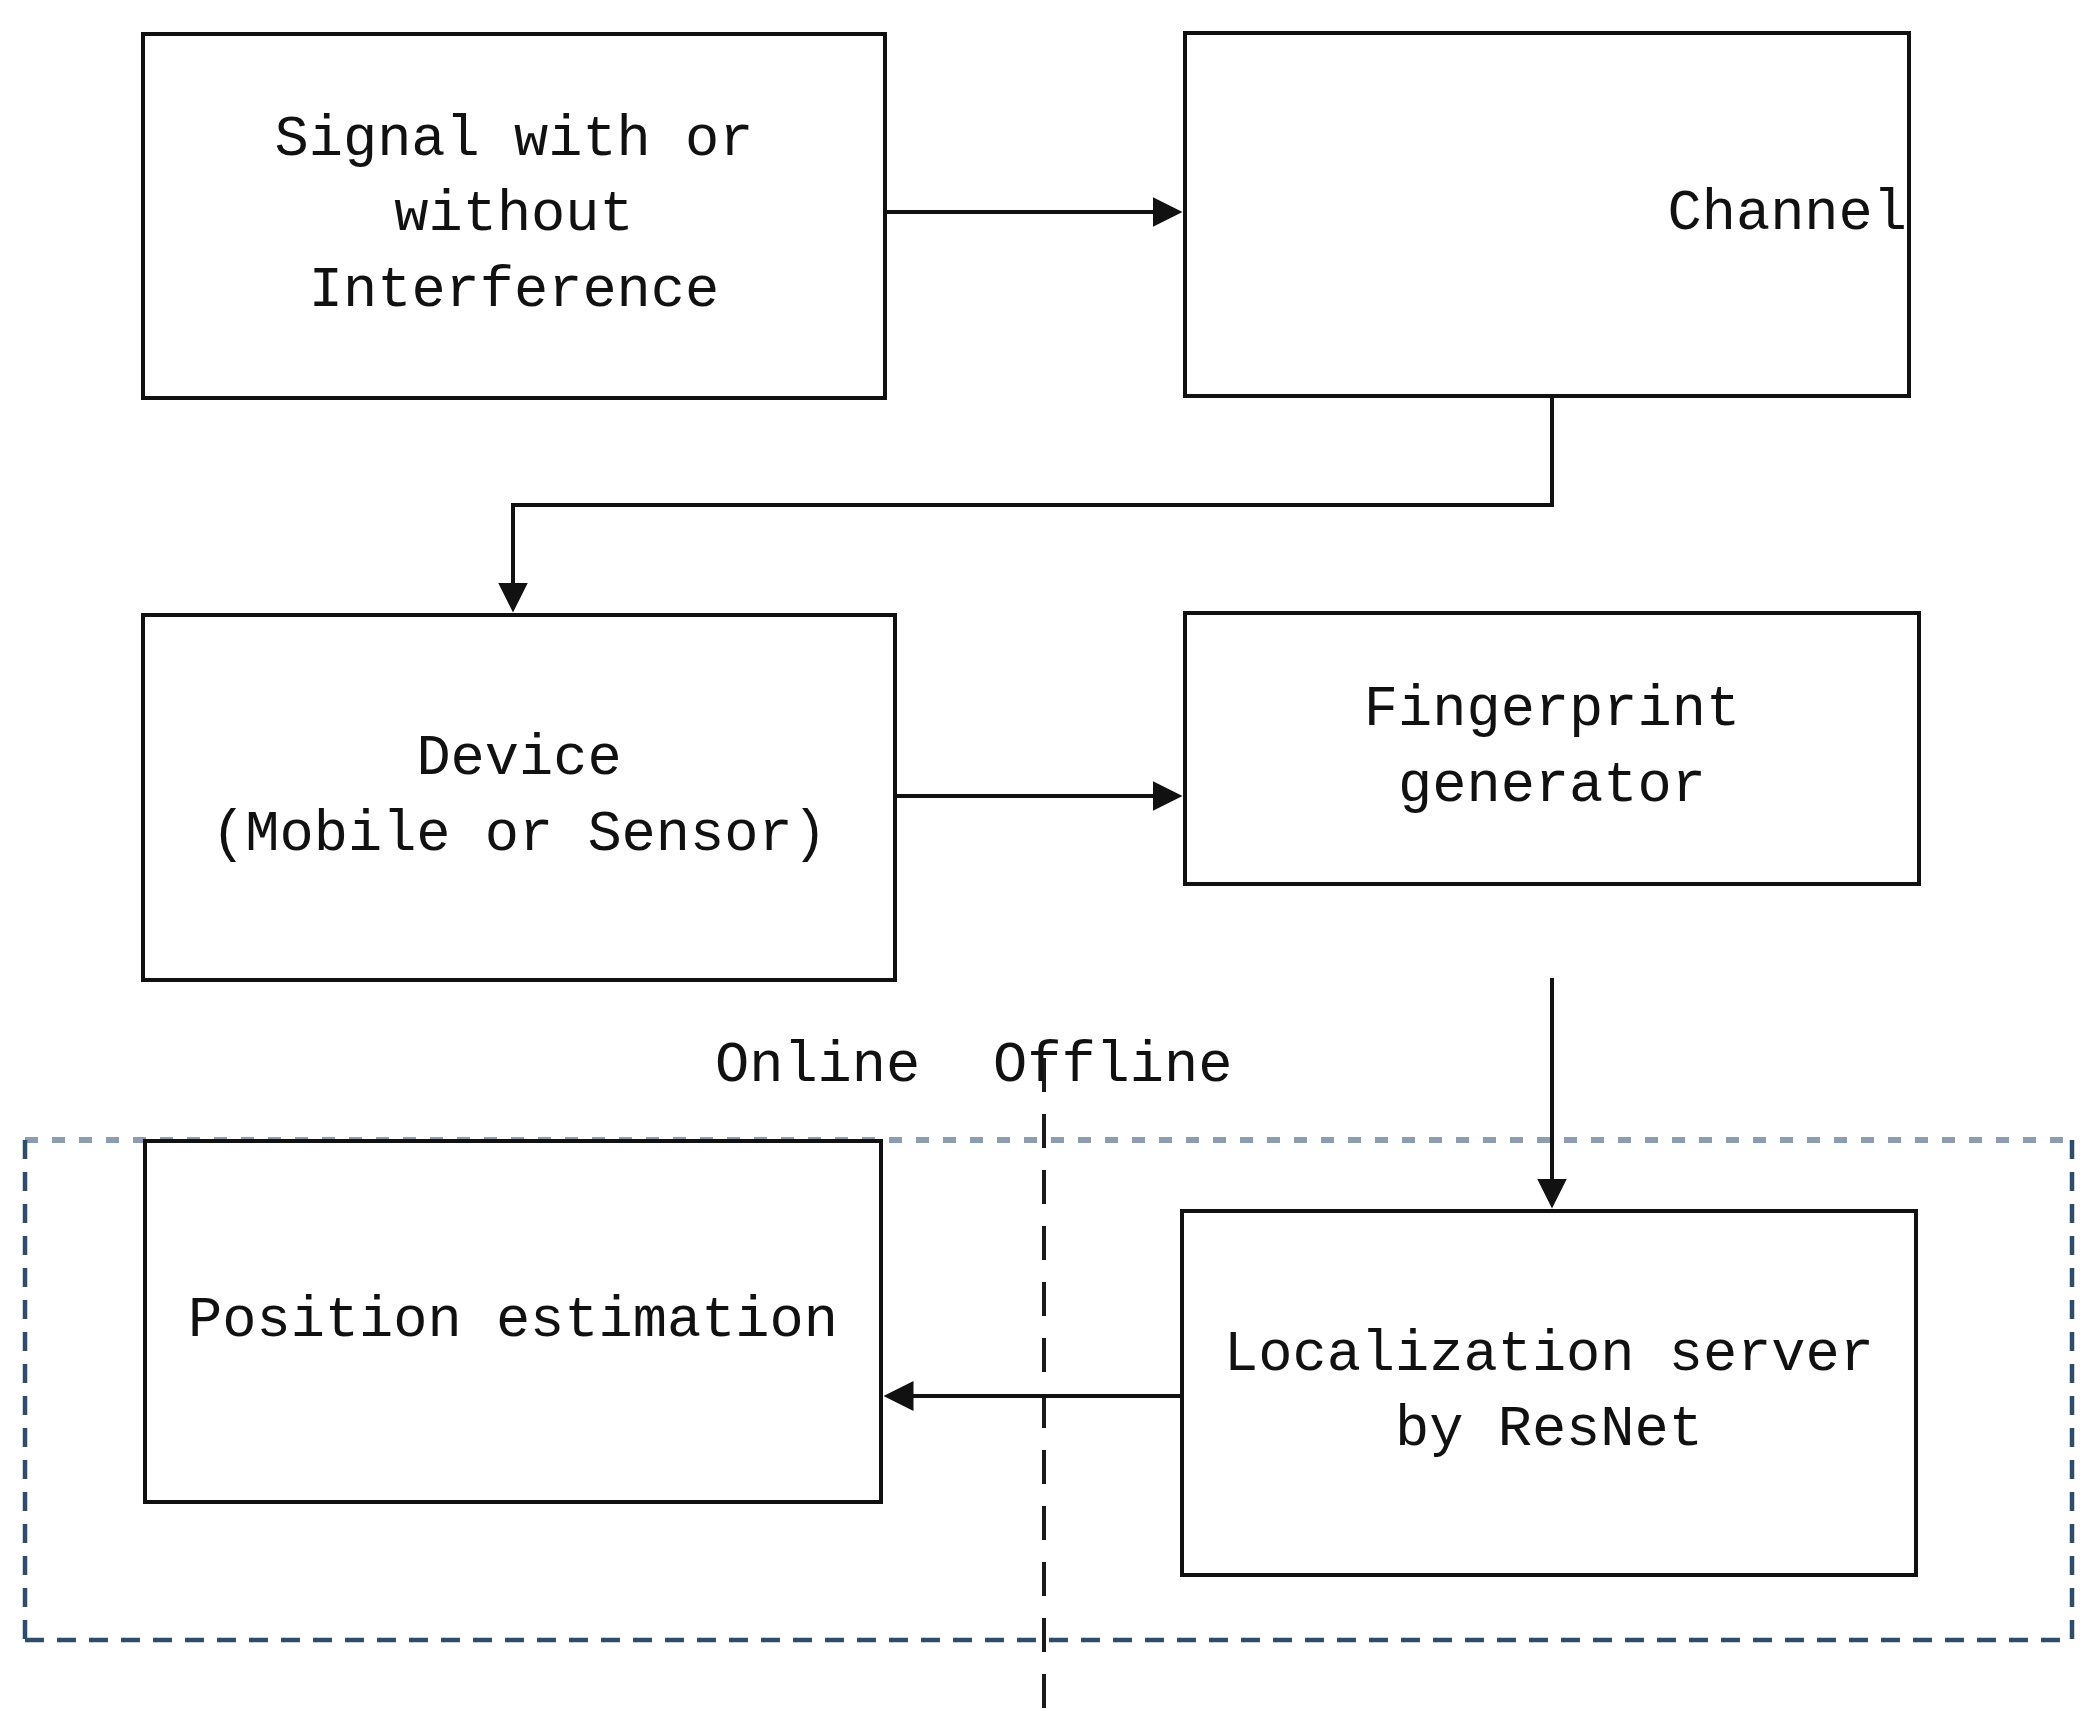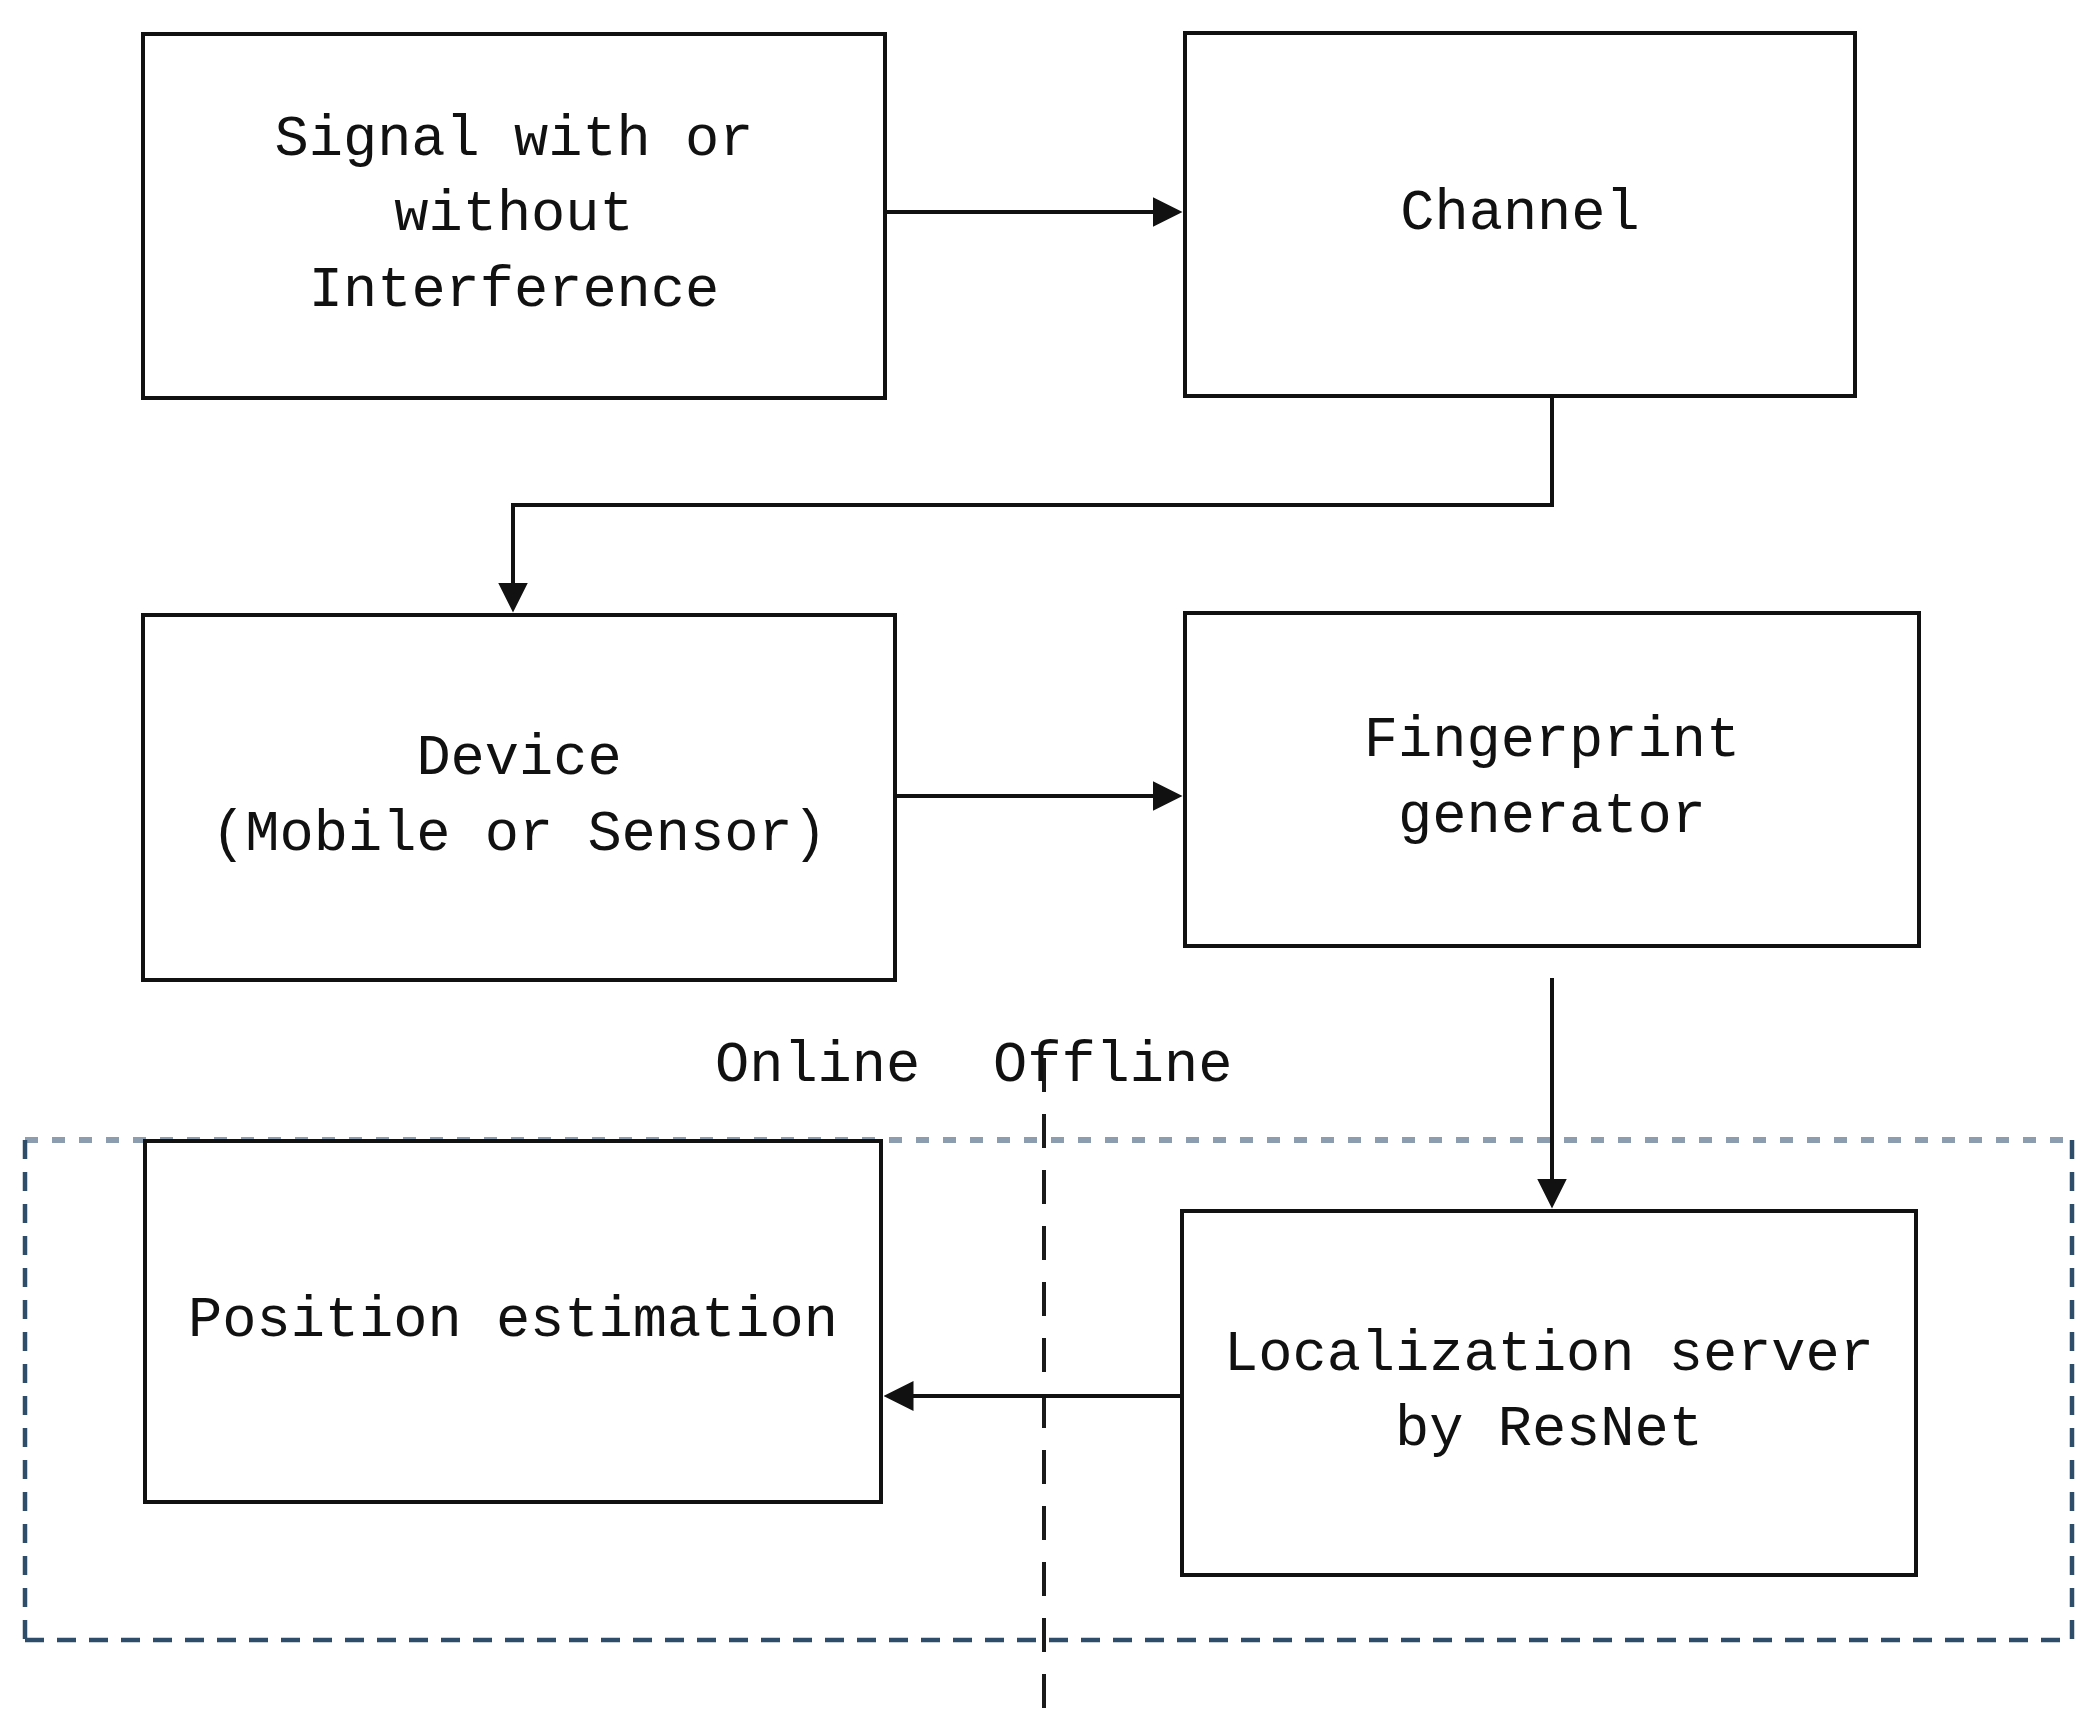--- a/index.html
+++ b/index.html
@@ -34,23 +34,23 @@
     display:flex;
     flex-direction:column;
     align-items:center;
     justify-content:center;
     text-align:center;
     font-size:57px;
     line-height:1.32;
     color:var(--text);
   }
   .node-signal      {left:141px;  top:32px;   width:746px; height:368px;}
-  .node-channel     {left:1183px; top:31px;   width:674px; height:367px;}
+  .node-channel     {left:1183px; top:31px;   width:728px; height:367px;align-items:flex-end;}
   .node-device      {left:141px;  top:613px;  width:756px; height:369px;}
-  .node-fingerprint {left:1183px; top:611px;  width:738px; height:337px;}
+  .node-fingerprint {left:1183px; top:611px;  width:738px; height:275px;}
   .node-position    {left:143px;  top:1139px; width:740px; height:365px;}
   .node-localization{left:1180px; top:1209px; width:738px; height:368px;}
   .phase-label{
     position:absolute;
     top:1032px;
     width:365px;
     text-align:left;
     font-size:57px;
     line-height:1.2;
     color:var(--text);

